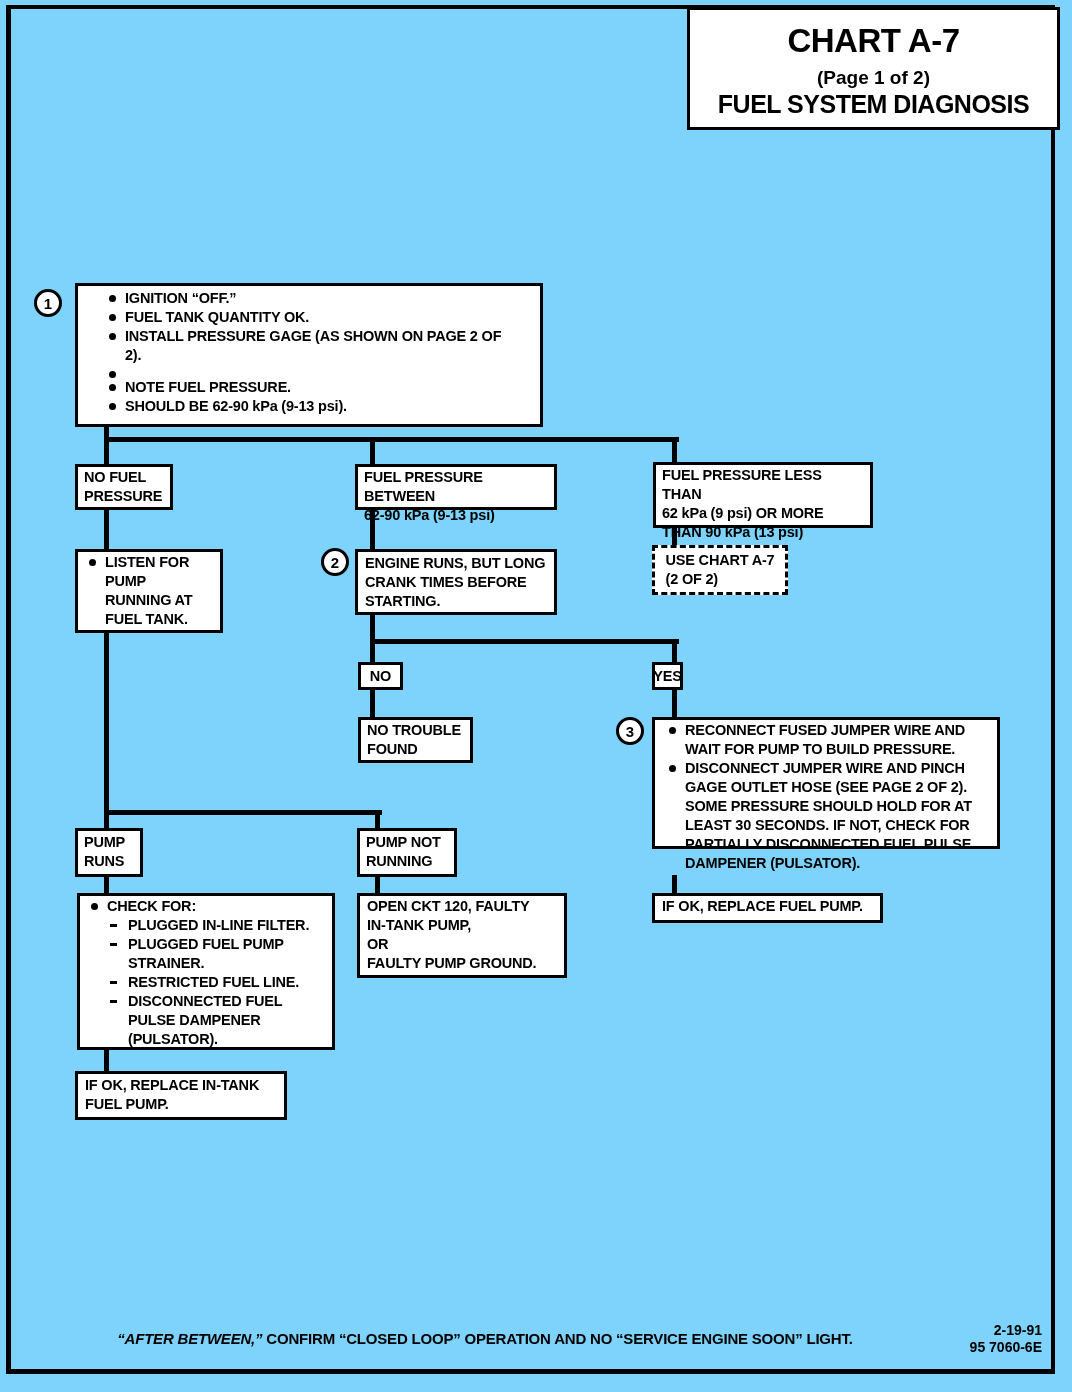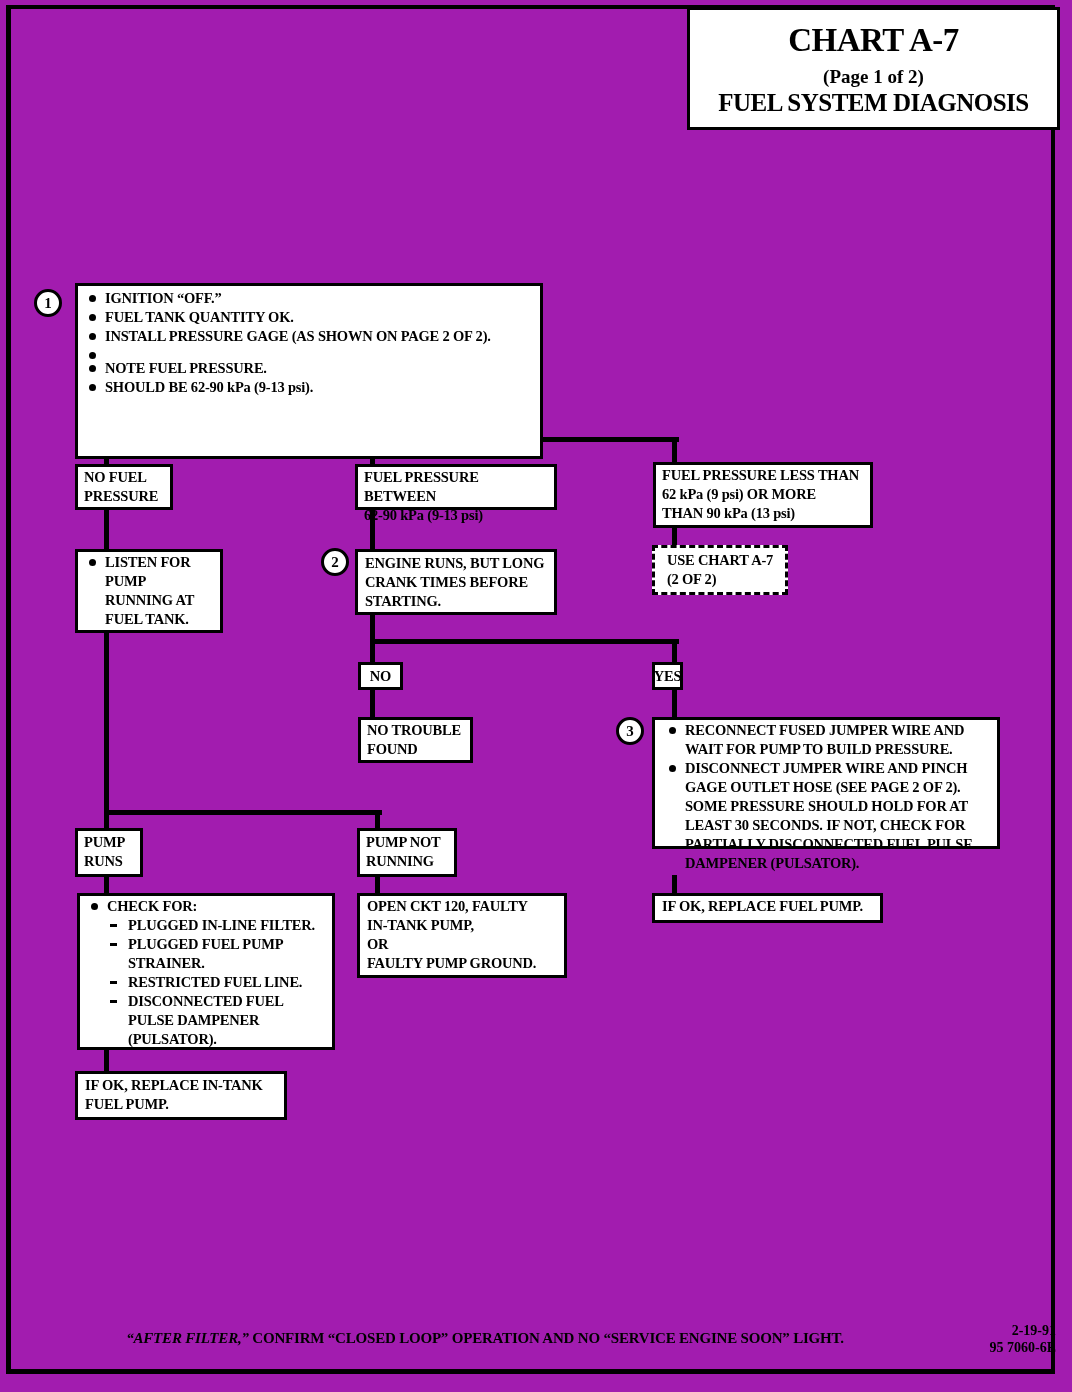--- a/index.html
+++ b/index.html
@@ -1,20 +1,20 @@
 <!DOCTYPE html>
 <html><head>
 <meta charset="utf-8">
 <style>
   html,body{margin:0;padding:0;background:#e8e8e8;}
   .page{
     position:relative;
     width:1072px;height:1392px;
-    background:#a21caf;
-    font-family:Liberation Serif, serif;
+    background:#7dd3fc;
+    font-family:Liberation Sans, sans-serif;
     color:#000;
     overflow:hidden;
   }
   .page-border{
     position:absolute;left:6px;top:5px;width:1049px;height:1369px;
     border-style:solid;border-color:#000;
     border-width:4px 4px 5px 5px;
     box-sizing:border-box;
   }
   .titlebox{
@@ -43,21 +43,21 @@
   ul.blist li{display:flex;}
   .dot{flex:none;width:7px;height:7px;border-radius:50%;background:#000;margin:6px 9px 0 7px;}
   .sub{margin-left:23px;}
   .dash{flex:none;width:7px;height:3px;background:#000;margin:8px 11px 0 3px;}
   .footer-note{
     position:absolute;left:10px;top:1330px;width:950px;text-align:center;
     font-size:15px;font-weight:bold;letter-spacing:-0.2px;
   }
   .footer-note .it{font-style:italic;}
   .footer-ref{
-    position:absolute;right:16px;top:1322px;text-align:right;
+    position:absolute;right:30px;top:1322px;text-align:right;
     font-size:14px;font-weight:bold;line-height:17px;
   }
 </style>
 </head>
 <body>
 
 <div class="page">
 
   <div class="page-border"></div>
 
@@ -85,21 +85,21 @@
 
   <div class="titlebox">
     <div class="t1">CHART A-7</div>
     <div class="t2">(Page 1 of 2)</div>
     <div class="t3">FUEL SYSTEM DIAGNOSIS</div>
   </div>
 
   <div class="circle" style="left:34px;top:289px">
     <span>1</span>
   </div>
-  <div class="box" style="left:75px;top:283px;width:468px;height:176px;padding:3px 4px">
+  <div class="box" style="left:75px;top:283px;width:468px;height:144px;padding:3px 24px">
     <ul class="blist">
       <li>
           <span class="dot"></span>
           <span class="pre">IGNITION “OFF.”</span>
         </li>
       <li>
           <span class="dot"></span>
           <span class="pre">FUEL TANK QUANTITY OK.</span>
         </li>
       <li>
@@ -241,20 +241,20 @@
 OR
 FAULTY PUMP GROUND.</span>
   </div>
 
   <div class="box" style="left:75px;top:1071px;width:212px;height:49px;padding:2px 7px">
     <span class="pre">IF OK, REPLACE IN-TANK
 FUEL PUMP.</span>
   </div>
 
   <div class="footer-note">
-    <span class="it">“AFTER FILTER,”</span><span> CONFIRM “CLOSED LOOP” OPERATION AND NO “SERVICE ENGINE SOON” LIGHT.</span>
+    <span class="it">“AFTER BETWEEN,”</span><span> CONFIRM “CLOSED LOOP” OPERATION AND NO “SERVICE ENGINE SOON” LIGHT.</span>
   </div>
   <div class="footer-ref">
     <div>2-19-91</div>
     <div>95 7060-6E</div>
   </div>
 
 </div>
 
 </body></html>

